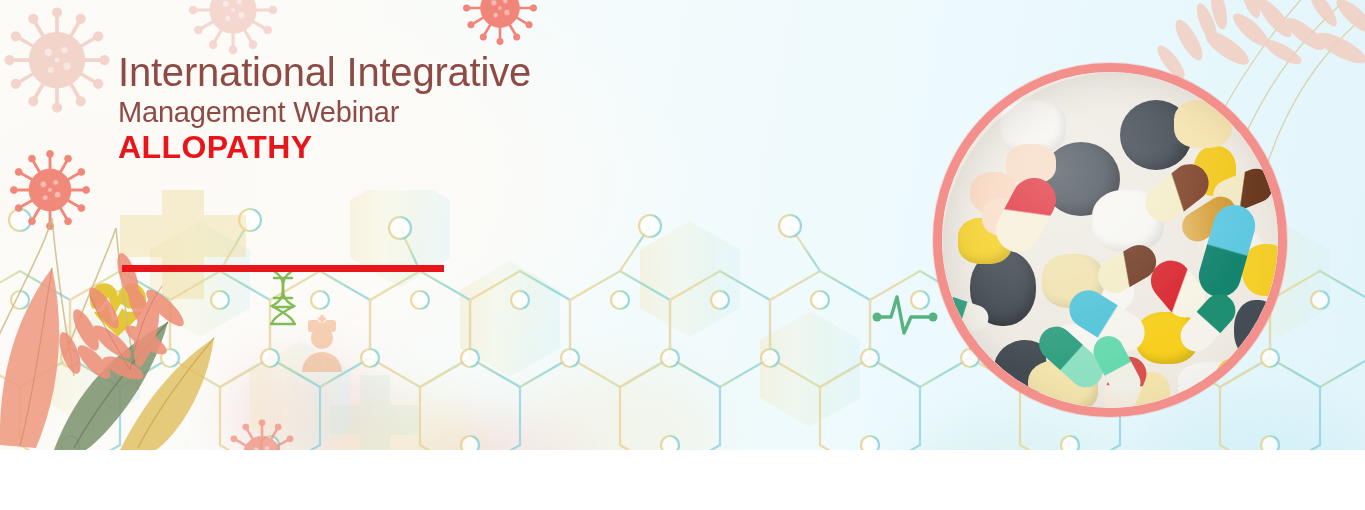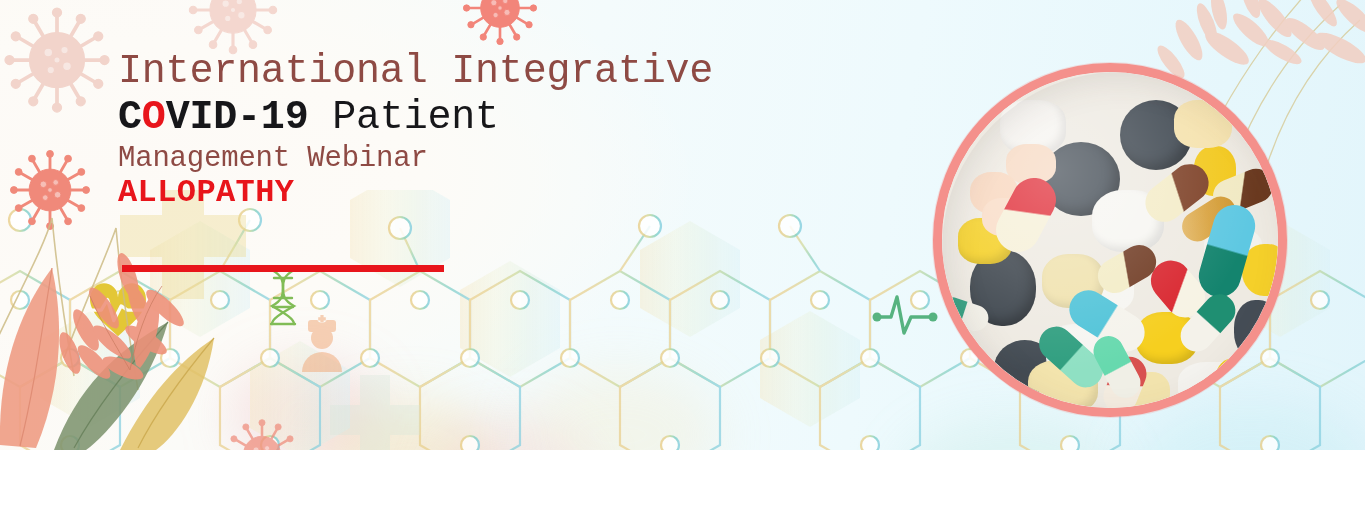--- a/index.html
+++ b/index.html
@@ -6,21 +6,20 @@
   body{
     width:1365px;height:510px;overflow:hidden;
     font-family:"Liberation Sans", sans-serif;
     background:#ffffff;
   }
   #banner{
     position:relative;width:1365px;height:450px;overflow:hidden;
     background:
       radial-gradient(ellipse 60% 80% at 8% 40%, #fdfaf6 0%, #fdfbf7 38%, rgba(253,251,247,0) 72%),
       linear-gradient(100deg, #fdfaf5 0%, #fbfbf8 18%, #f4fbfc 42%, #eefafd 64%, #e6f7fc 86%, #e2f5fb 100%);
-    font-family: Liberation Mono, monospace;
   }
 
   
   .layer{position:absolute;inset:0;pointer-events:none;}
 
   
   .hexgrid{position:absolute;left:0;right:0;bottom:0;height:260px;opacity:.95;}
 
   
   .blob{position:absolute;border-radius:50%;filter:blur(26px);}
@@ -407,19 +406,18 @@
       <div class="pill" style="left:250px;top:218px;width:32px;height:66px;border-radius:16px;background:linear-gradient(180deg,#1f8f72 0%,#1f8f72 48%,#f4f2ea 50%,#f4f2ea 100%);transform:rotate(42deg);"></div>
       <div class="pill" style="left:8px;top:216px;width:26px;height:52px;border-radius:13px;background:linear-gradient(180deg,#2f9e7f 0%,#2f9e7f 50%,#f2f0e8 52%,#f2f0e8 100%);transform:rotate(-72deg);"></div>
 
       <div class="pill" style="left:0;top:0;width:354px;height:354px;border-radius:50%;background:radial-gradient(circle at 32% 28%, rgba(255,255,255,.30) 0%, rgba(255,255,255,0) 58%);"></div>
       <div class="pill" style="left:0;top:0;width:354px;height:354px;border-radius:50%;box-shadow:inset 0 0 38px rgba(80,70,60,.16);"></div>
     </div>
   </div>
 
   <div id="headline">
     <div id="line1" class="hl-line">International Integrative</div>
-    <div id="line2" class="hl-line"><span class="covid">C</span><span class="o">O</span><span class="covid">VID-19</span><span class="patient"> Patient</span></div>
     <div id="line3" class="hl-line">Management Webinar</div>
     <div id="line4" class="hl-line">ALLOPATHY</div>
   </div>
   <div id="rule"></div>
 
 </div>
 
 </body></html>

